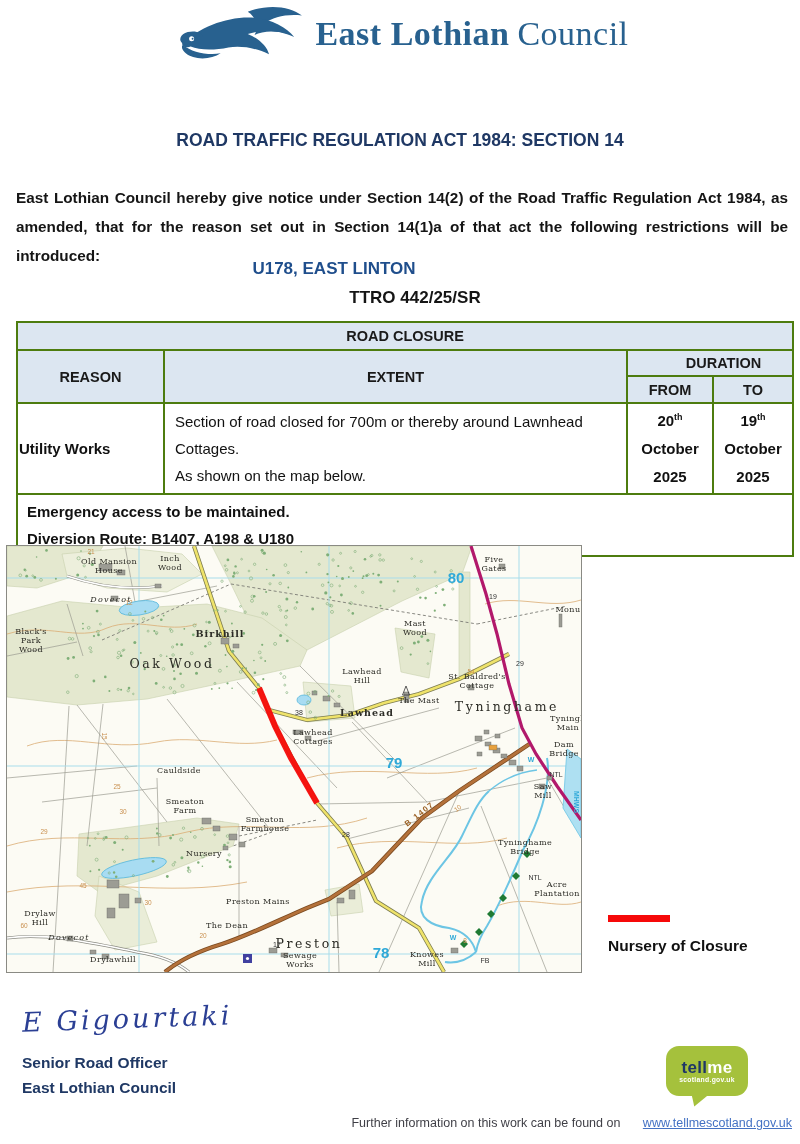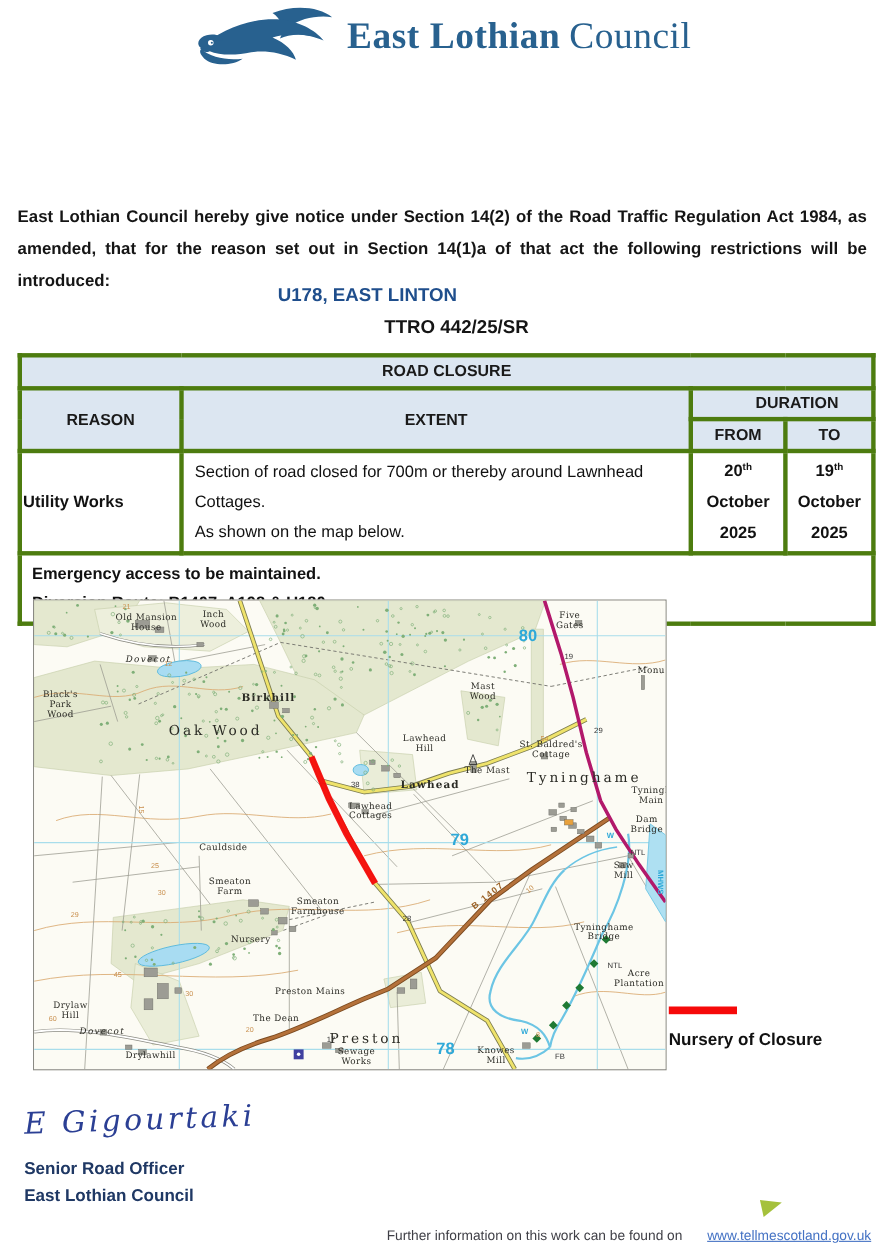--- a/index.html
+++ b/index.html
@@ -15,32 +15,32 @@
              font-size:17.5px;font-weight:700;color:#1F3864;}
   .intro{position:absolute;top:183px;left:16px;width:772px;font-size:15.3px;font-weight:700;
          text-align:justify;line-height:29px;color:#151515;}
   .road-heading{position:absolute;top:259px;left:0;width:668px;text-align:center;
                 font-size:17px;font-weight:700;color:#1F4E8C;}
   .ttro{position:absolute;top:288px;left:15px;width:800px;text-align:center;
         font-size:17px;font-weight:700;color:#151515;}
   
   table.closure{position:absolute;top:321px;left:16px;width:776px;border-collapse:collapse;
                 font-size:15px;table-layout:fixed;}
-  table.closure th,table.closure td{border:4px solid #4d7c0f;margin-left:19px;}
+  table.closure th,table.closure td{border:2px solid #4d7c0f;margin-left:19px;}
   table.closure th{background:#DCE6F1;font-weight:700;font-size:14.5px;color:#1a1a1a;}
   .th-main{height:24px;}
   .th-dur{height:22px;padding-left:28px;}
   .th-fromto{height:23px;}
   td.reason{text-align:left;font-weight:700;height:84px;}
   td.extent{vertical-align:top;padding:4px 10px;line-height:27px;font-weight:400;}
   td.datecell{text-align:center;font-weight:700;line-height:28px;vertical-align:middle;}
   td.notes{padding:3px 9px;font-weight:700;line-height:27px;height:44px;vertical-align:middle;}
   sup{font-size:9px;vertical-align:super;line-height:0;}
   
-  .map-frame{position:absolute;top:545px;left:30px;width:574px;height:426px;border:1px solid #8a8a84;background:#FCFBF4;text-align:center;}
+  .map-frame{position:absolute;top:545px;left:6px;width:574px;height:426px;border:1px solid #8a8a84;background:#FCFBF4;text-align:center;}
   .ml{font-family:"DejaVu Serif",serif;fill:#2b2b25;}
   .p{font-size:8px;letter-spacing:.4px;text-anchor:middle;}
   .pi{font-size:8px;font-style:italic;letter-spacing:1.2px;text-anchor:middle;}
   .big{font-size:12.5px;letter-spacing:2.6px;text-anchor:middle;}
   .med{font-size:9.5px;letter-spacing:1px;text-anchor:middle;font-weight:bold;}
   .grid{font-family:"Liberation Sans",sans-serif;font-weight:bold;font-size:15px;fill:#2FA9D8;text-anchor:middle;}
   .contour{font-size:6.5px;fill:#C9904F;font-family:"Liberation Sans",sans-serif;text-anchor:middle;}
   .road{font-size:8px;fill:#9A5F22;font-family:"Liberation Sans",sans-serif;font-weight:bold;letter-spacing:1.5px;text-anchor:middle;}
   .water{font-size:7px;fill:#2FA9D8;font-family:"Liberation Sans",sans-serif;font-weight:bold;text-anchor:middle;}
   .small{font-size:7px;font-family:"Liberation Sans",sans-serif;fill:#333;text-anchor:middle;}
@@ -76,20 +76,21 @@
         <path d="M10,41 C28,24 56,13 82,14 C102,15 118,24 126,34 C108,26 90,27 78,31 C90,36 98,44 100,52 C86,45 70,43 58,45 C44,48 28,48 19,44 C15,46 11,44 10,41 Z"></path>
         <path d="M11,42 C20,50 36,53 50,51 C40,58 22,58 14,51 C10,47 9,44 11,42 Z"></path>
         <path d="M11,41 C6,38 8,31 16,29 C24,27 32,30 31,34 C25,33 18,36 16,42 Z"></path>
       </g>
       <circle cx="20" cy="36" r="2.6" fill="#fff"></circle>
       <circle cx="21" cy="36" r="1" fill="#28618F"></circle>
     </svg>
     <div class="logo-text"><b>East Lothian</b><span>Council</span></div>
   </div>
 
+  <div class="doc-title">ROAD TRAFFIC REGULATION ACT 1984: SECTION 14</div>
   <div class="intro">East Lothian Council hereby give notice under Section 14(2) of the Road Traffic Regulation Act 1984, as amended, that for the reason set out in Section 14(1)a of that act the following restrictions will be introduced:</div>
   <div class="road-heading">U178, EAST LINTON</div>
   <div class="ttro">TTRO 442/25/SR</div>
 
   <table class="closure">
     <colgroup>
         <col style="width:147px">
         <col style="width:463px">
         <col style="width:86px">
         <col style="width:80px">
@@ -665,19 +666,23 @@
   <div class="legend-label">Nursery of Closure</div>
 
   <div class="sig-script">E Gigourtaki</div>
   <div class="sig-block">
     <div>Senior Road Officer</div>
     <div>East Lothian Council</div>
   </div>
 
   <div class="tellme">
     <div class="tail"></div>
+    <div class="bubble">
+      <div class="tm1"><span class="dk">tell</span><span class="lt">me</span></div>
+      <div class="tm2">scotland.gov.uk</div>
+    </div>
   </div>
 
   <div class="footer">
     <span>Further information on this work can be found on </span><a href="#">www.tellmescotland.gov.uk</a>
   </div>
 
 </div>
 
 </body></html>

